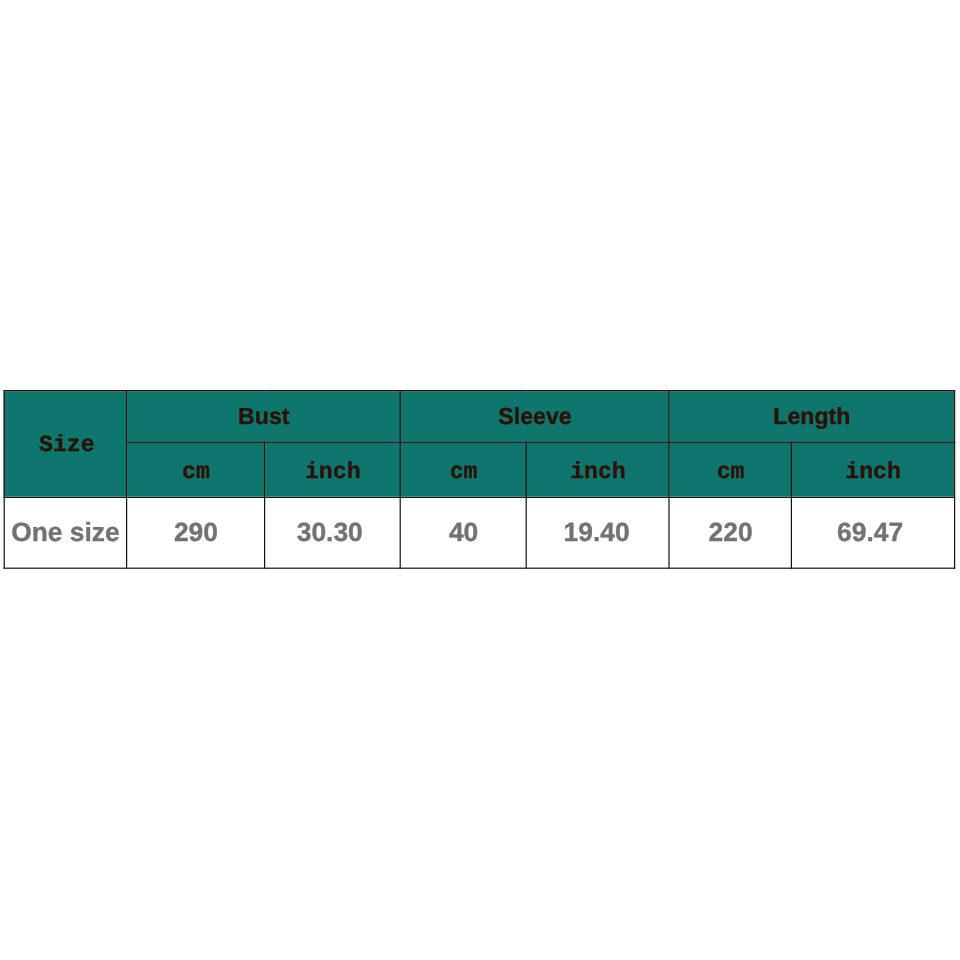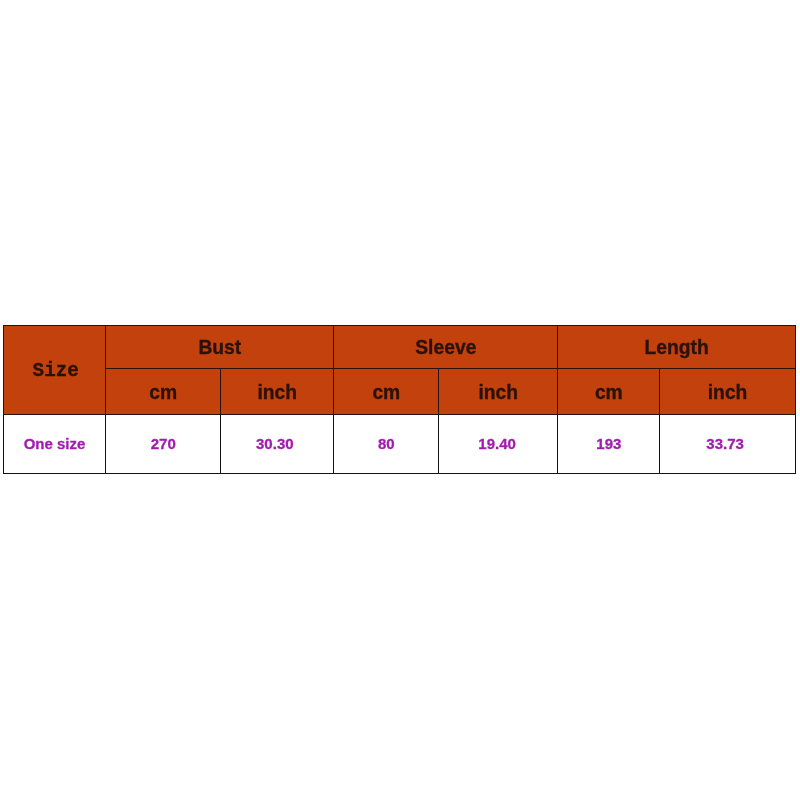--- a/index.html
+++ b/index.html
@@ -11,26 +11,26 @@
   table.size-chart{
     position:absolute;left:2.8px;top:325px;width:792px;
     border-collapse:collapse;table-layout:fixed;
   }
   table.size-chart td{
     -webkit-text-stroke:0.3px currentColor;
     border:1.5px solid #2a1208;
     text-align:center;vertical-align:middle;
     font-weight:bold;color:#2a1208;padding:0;
   }
-  td.hdr{background:#c2410c;}
+  td.hdr{background:#0f766e;}
 
   tr.row-group td{height:41.5px;font-size:19.3px;}
-  tr.row-units td{height:45px;font-size:19.3px;}
-  tr.row-data  td{height:58px;font-size:15px;background:#ffffff;
-                  color:#a21caf;border-color:#111111;}
+  tr.row-units td{height:45px;font-size:19.3px;font-family:Liberation Mono, monospace;}
+  tr.row-data  td{height:58px;font-size:22px;background:#ffffff;
+                  color:#737373;border-color:#111111;}
   td.size-cell{font-size:19.3px;font-family:Liberation Mono, monospace;}
 
   
   table.size-chart td > span{display:inline-block;position:relative;white-space:nowrap;}
   tr.row-group td > span, tr.row-units td > span{top:1.5px;}
   tr.row-data td > span{top:0px;}
   td.dec > span{left:-2.5px;}
   td.dec-sleeve > span{left:-1.2px;}
   td.size-cell > span{left:1.2px;}
 
@@ -68,23 +68,23 @@
       <td class="hdr"><span>cm</span></td>
       <td class="hdr"><span>inch</span></td>
       <td class="hdr"><span>cm</span></td>
       <td class="hdr"><span>inch</span></td>
       <td class="hdr"><span>cm</span></td>
       <td class="hdr"><span>inch</span></td>
     </tr>
 
     <tr class="row-data">
       <td><span>One size</span></td>
-      <td><span>270</span></td>
+      <td><span>290</span></td>
       <td class="dec"><span>30.30</span></td>
-      <td><span>80</span></td>
+      <td><span>40</span></td>
       <td class="dec dec-sleeve"><span>19.40</span></td>
-      <td><span>193</span></td>
-      <td class="dec"><span>33.73</span></td>
+      <td><span>220</span></td>
+      <td class="dec"><span>69.47</span></td>
     </tr>
   </tbody>
     </table>
 
 </div>
 
 </body></html>

